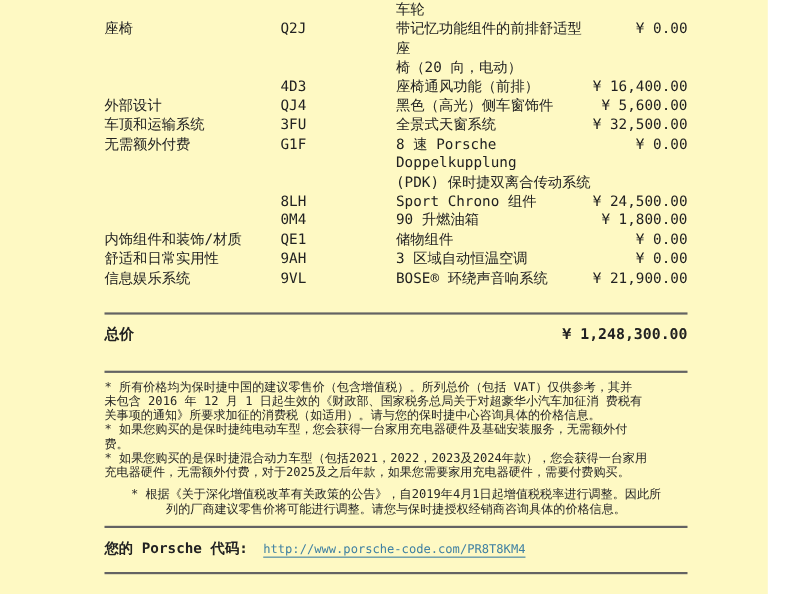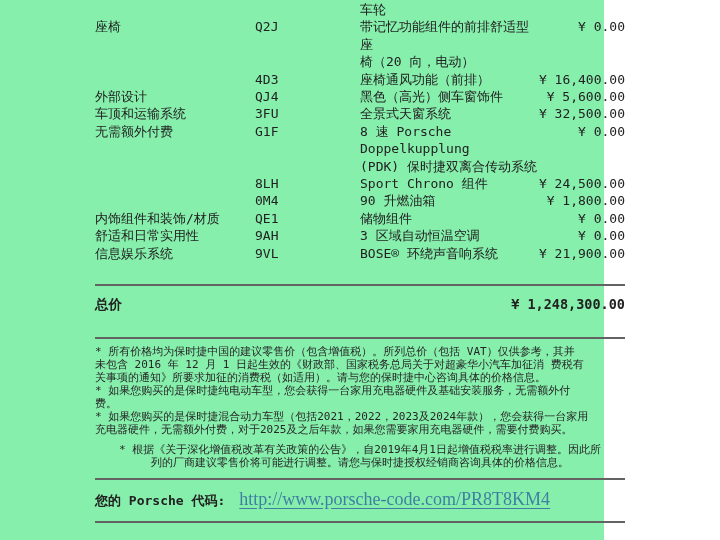--- a/index.html
+++ b/index.html
@@ -5,22 +5,22 @@
   * { margin:0; padding:0; box-sizing:border-box; }
   html,body { background:#ffffff; }
   body {
     width:720px; height:540px;
     font-family:"DejaVu Sans Mono","Liberation Mono",monospace;
     color:#222222;
     overflow:hidden;
   }
   .page {
     position:relative;
-    width:604px; height:540px;
-    background:#86efac;
+    width:698px; height:540px;
+    background:#fef9c3;
   }
   .content {
     position:absolute;
     left:95px; top:0;
     width:530px;
   }
   
   .options-table { padding-top:1px; }
   .opt-row {
     display:grid;
@@ -58,26 +58,25 @@
     border-top:2px solid #636363;
     border-bottom:2px solid #636363;
     padding:11px 0 12px 0;
     display:flex;
     align-items:baseline;
     font-size:13px;
     line-height:17px;
   }
   .code-label { font-weight:bold; margin-right:14px; }
   .code-link {
-    font-size:18px;
+    font-size:11px;
     color:#3f80a2;
     text-decoration:underline;
     text-underline-offset:3px;
     cursor:pointer;
-    font-family:Liberation Serif, serif;
   }
 </style>
 </head>
 <body>
 
 <div class="page">
   <div class="content">
 
     <div class="options-table">
 

